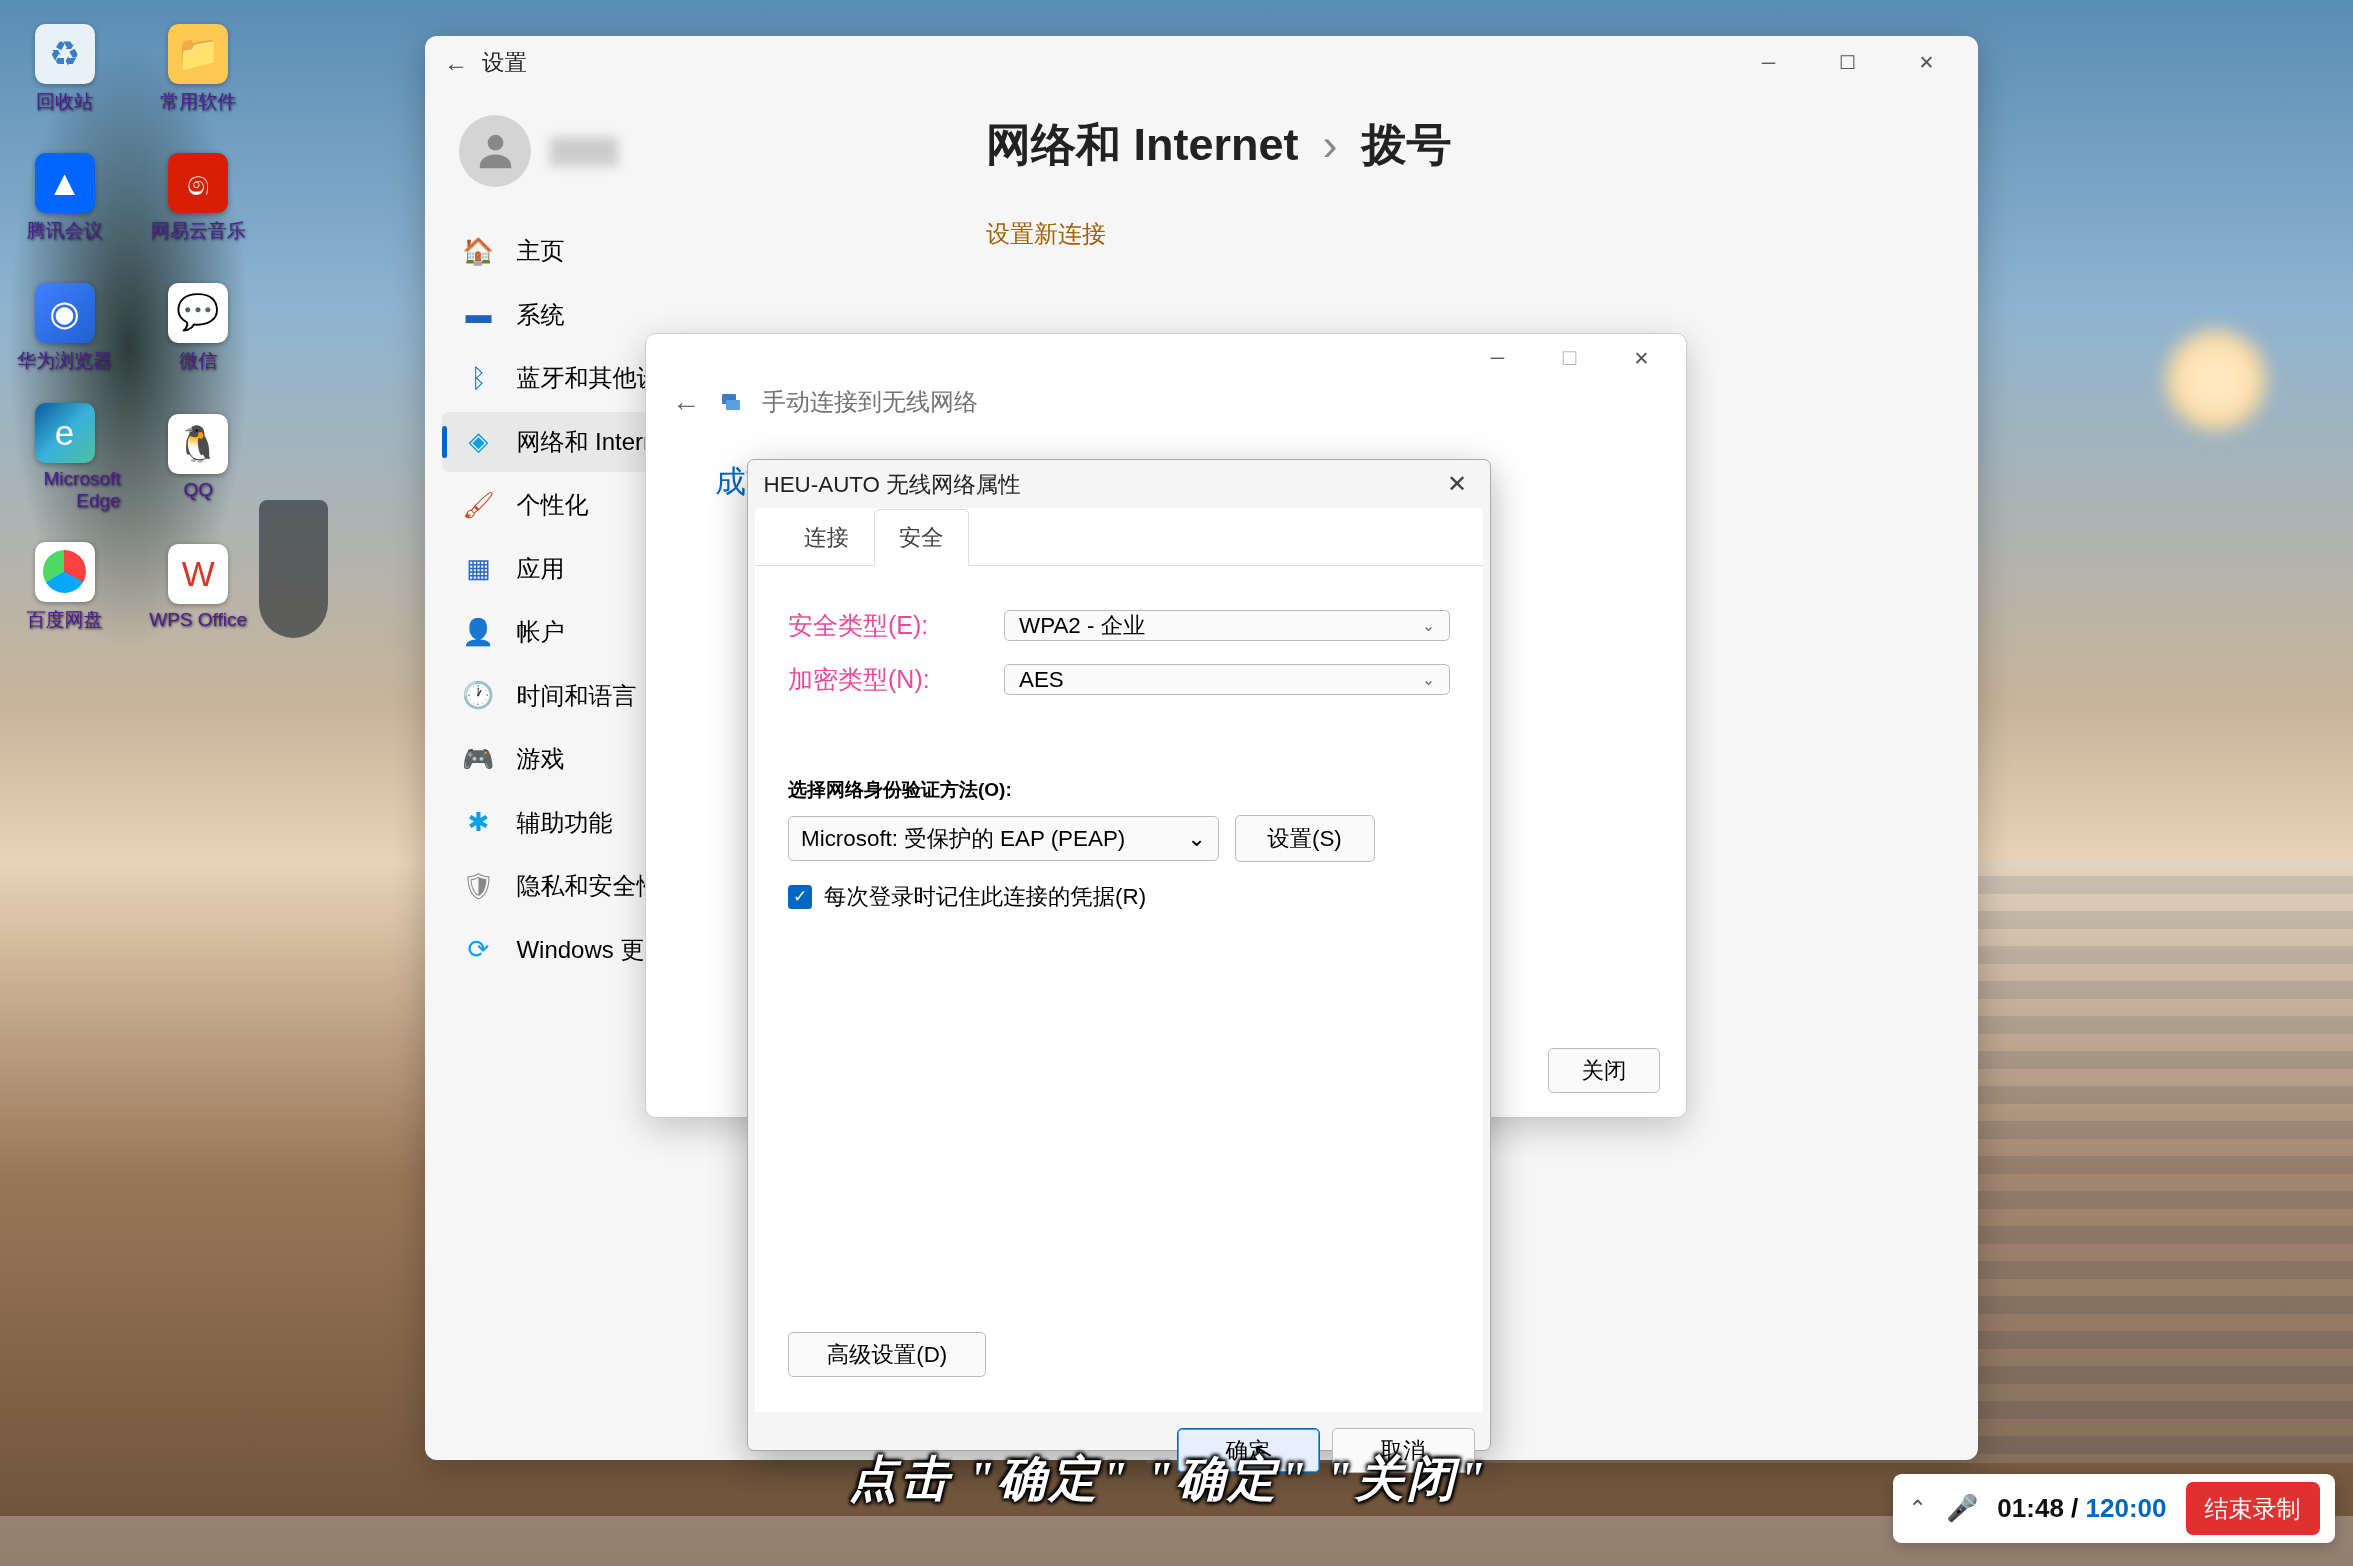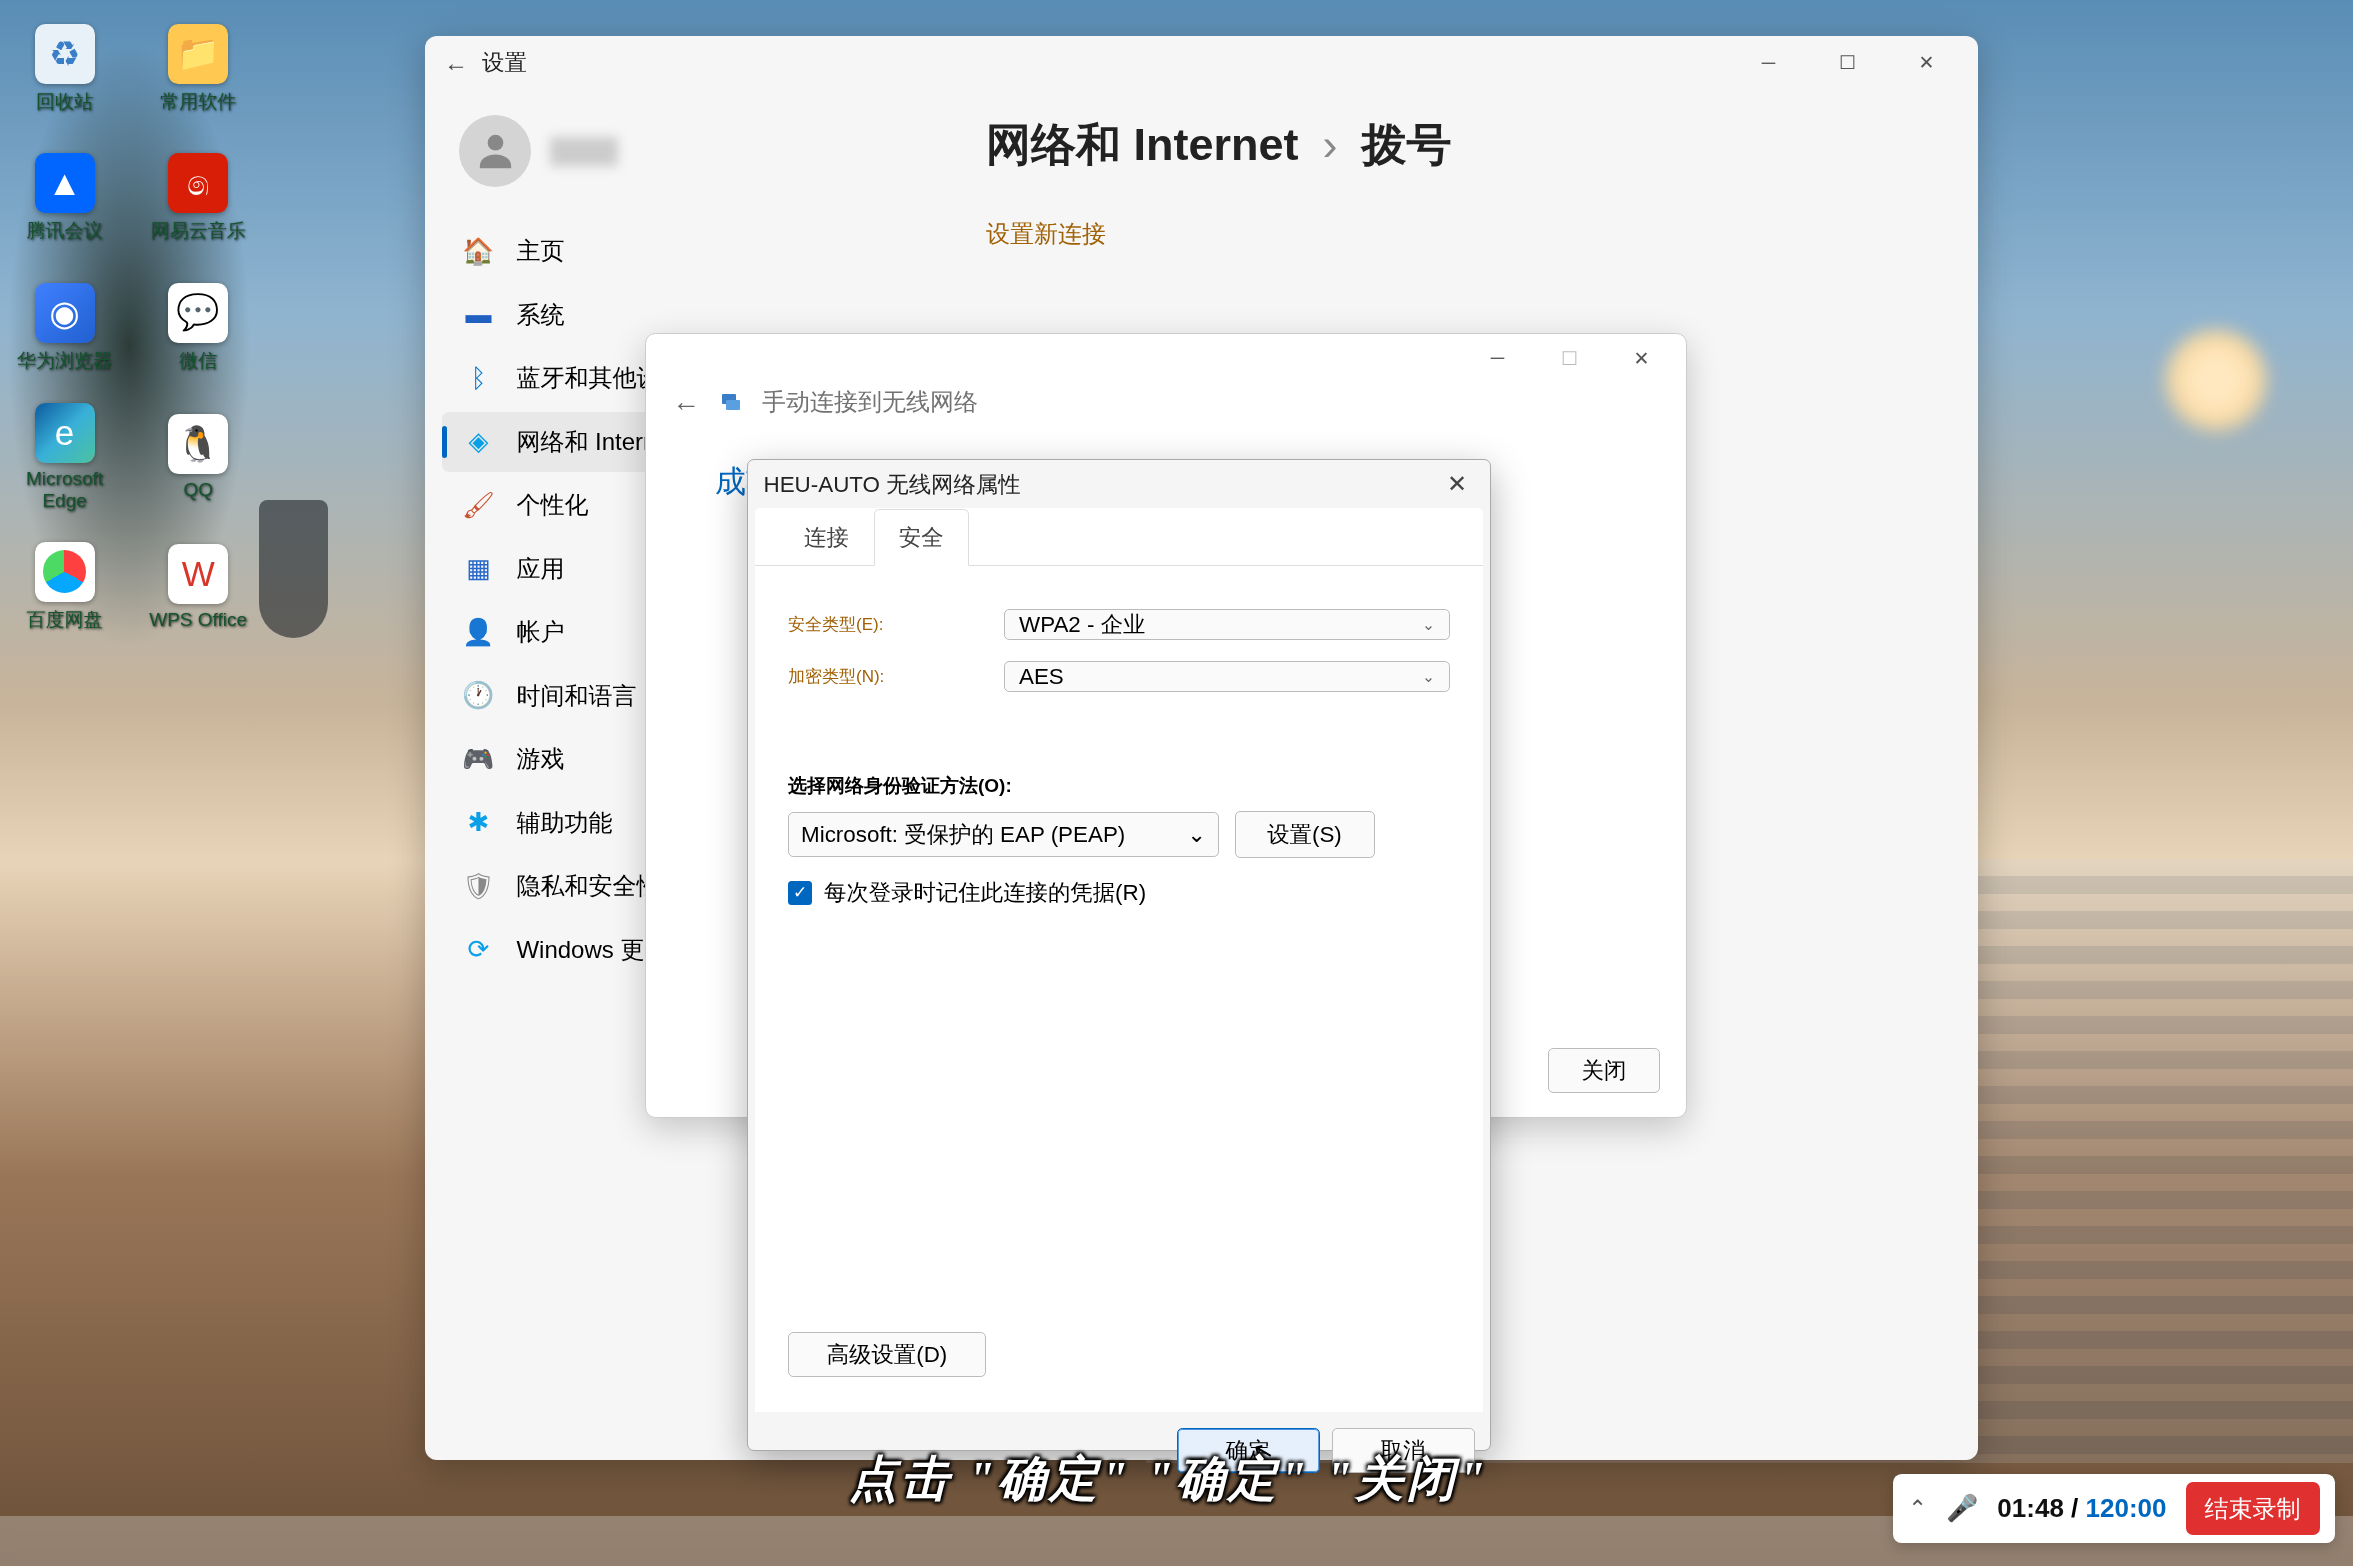--- a/index.html
+++ b/index.html
@@ -7,21 +7,21 @@
 .desktop { position: absolute; inset: 0; }
 .desktop-bg { position: absolute; inset: 0; background: linear-gradient(180deg, #5a8db5 0%, #8fb4d0 20%, #c8b49a 45%, #e8d4b8 55%, #9a7658 75%, #6a5038 100%); }
 .palm-trees { position: absolute; top: 0; left: 0; width: 475px; height: 1208px; background: radial-gradient(ellipse 173px 431px at 129px 345px, rgba(20,30,20,0.8), transparent 70%); }
 .boats { position: absolute; top: 500px; left: 259px; width: 69px; height: 138px; background: rgba(30,35,40,0.6); border-radius: 8.6px 8.6px 35px 35px; }
 .sunset { position: absolute; top: 328px; right: 86px; width: 104px; height: 104px; background: radial-gradient(circle, #ffe8c0 30%, #f8d8a0 60%, transparent 80%); border-radius: 50%; filter: blur(8.6px); }
 .waves { position: absolute; bottom: 104px; right: 0; width: 1208px; height: 604px; background: repeating-linear-gradient(180deg, rgba(200,210,220,0.3) 0 17px, rgba(120,140,160,0.4) 17px 35px); opacity: 0.6; }
 
 .desktop-icons { position: absolute; top: 8.6px; left: 8.6px; display: grid; grid-template-columns: repeat(2, 125px); gap: 8.6px; }
 .di { width: 112px; height: 121px; display: flex; flex-direction: column; align-items: center; justify-content: center; gap: 5.2px; cursor: pointer; }
 .di .ico { width: 60px; height: 60px; border-radius: 10.4px; display: flex; align-items: center; justify-content: center; font-size: 35px; box-shadow: 0 1.7px 5.2px rgba(0,0,0,0.3); }
-.di .lbl { color: #14532d; font-size: 19px; text-shadow: 0.9px 0.9px 2.6px rgba(0,0,0,0.8); text-align: center; }
+.di .lbl { color: #4c1d95; font-size: 19px; text-shadow: 0.9px 0.9px 2.6px rgba(0,0,0,0.8); text-align: right; }
 .ico-recycle { background: #e8f0f8; color: #3a7ec8; }
 .ico-folder { background: #ffc850; color: #d89020; }
 .ico-tencent { background: #0066ff; color: #fff; }
 .ico-netease{ background: #d81e06; color:#fff;}
 .ico-huawei { background: linear-gradient(135deg,#4080ff,#2060d0); color:#fff; border-radius:15.5px;}
 .ico-wechat { background:#fff; color:#09b83e;}
 .ico-edge{ background:linear-gradient(135deg,#0c5a9e,#39b0d8,#4cc2a0); color:#fff; border-radius:14px;}
 .ico-qq{ background:#fff; color:#000;}
 .ico-baidu{ background:#fff; color:#06a7ff;}
 .ico-wps{ background:#fff; color:#d9362a;}
@@ -68,21 +68,21 @@
 
 .prop-dialog{position:absolute;top:459px;left:747px;width:744px;height:992px;background:#f5f5f5;border:0.9px solid #aaa;border-radius:7px;box-shadow:0 12px 38px rgba(0,0,0,0.3);}
 .pd-top{height:48px;display:flex;align-items:center;justify-content:space-between;padding:0 15.5px;}
 .pd-title{font-size:22.4px;color:#222;}
 .pd-close{width:35px;height:35px;display:flex;align-items:center;justify-content:center;font-size:24px;color:#444;cursor:pointer;}
 .pd-tabs{display:flex;padding:0 24px;gap:0;border-bottom:0.9px solid #ddd;background:#fff;margin:0 7px;border-radius:5.2px 5.2px 0 0;}
 .pd-tab{padding:12px 24px;font-size:22.4px;color:#444;cursor:pointer;border:0.9px solid transparent;position:relative;top:0.9px;}
 .pd-tab.active{border:0.9px solid #ddd;border-bottom:0.9px solid #fff;background:#fff;border-radius:5.2px 5.2px 0 0;}
 .pd-body{background:#fff;margin:0 7px;padding:43px 33px 17px;height:846px;position:relative;}
 .pd-row{display:flex;align-items:center;margin-bottom:21px;}
-.pd-label{width:216px;font-size:17px;color:#a16207;}
+.pd-label{width:216px;font-size:25px;color:#ec4899;}
 .pd-select{flex:1;height:31px;border:0.9px solid #bbb;background:#fafafa;border-radius:5.2px;padding:0 14px;font-size:22.4px;display:flex;align-items:center;justify-content:space-between;cursor:pointer;}
 .pd-select .chev{color:#666;font-size:15.5px;}
 .pd-spacer{height:60px;}
 .pd-sublabel{font-size:19px;margin-bottom:12px;font-weight:bold;}
 .pd-row2{display:flex;gap:15.5px;align-items:center;margin-bottom:19px;}
 .pd-select2{width:431px;height:45px;border:0.9px solid #bbb;background:#fafafa;border-radius:5.2px;padding:0 12px;font-size:22.4px;display:flex;align-items:center;justify-content:space-between;cursor:pointer;}
 .pd-btn-s{width:140px;height:47px;border:0.9px solid #bbb;background:#fafafa;border-radius:5.2px;font-size:22.4px;cursor:pointer;}
 .pd-check{display:flex;align-items:center;gap:12px;font-size:22.4px;}
 .pd-checkbox{width:24px;height:24px;border-radius:3.5px;background:#0067c0;display:flex;align-items:center;justify-content:center;color:#fff;font-size:17px;cursor:pointer;}
 .pd-adv{position:absolute;bottom:35px;left:33px;width:198px;height:45px;border:0.9px solid #bbb;background:#fafafa;border-radius:5.2px;font-size:22.4px;cursor:pointer;}

